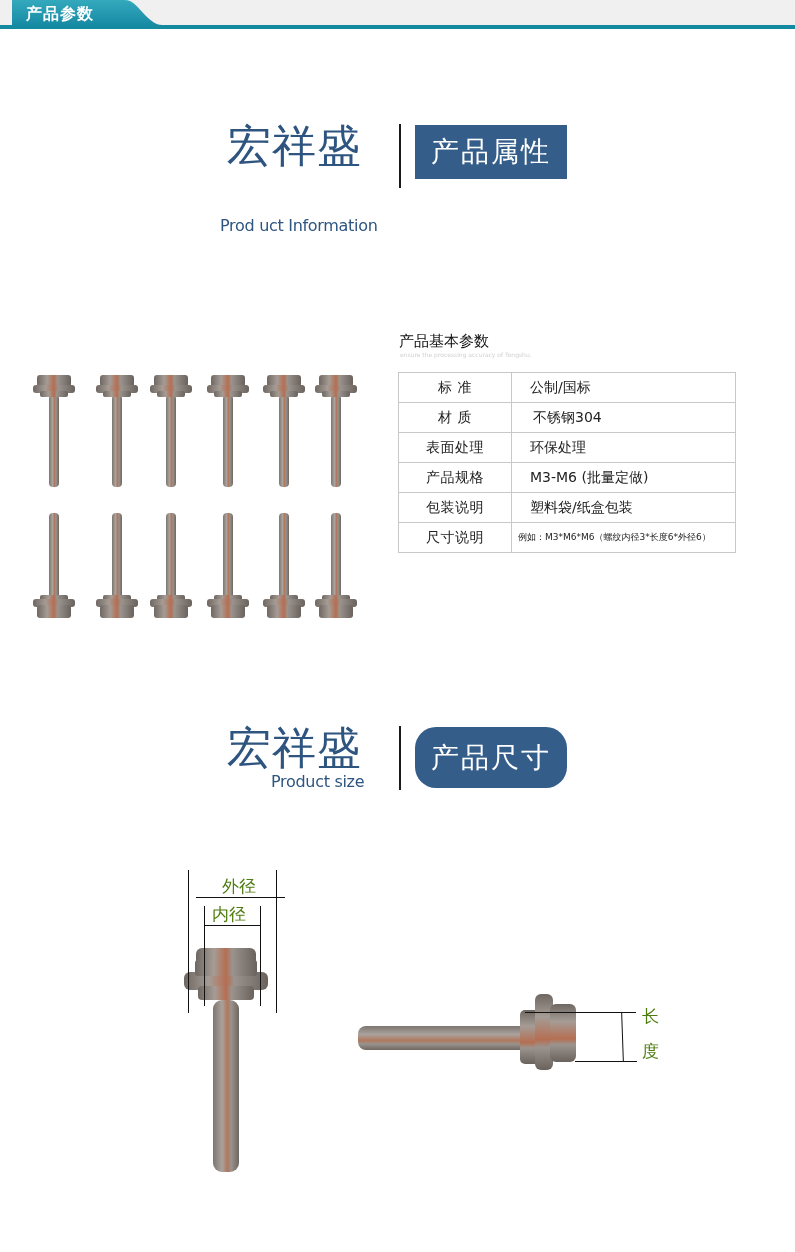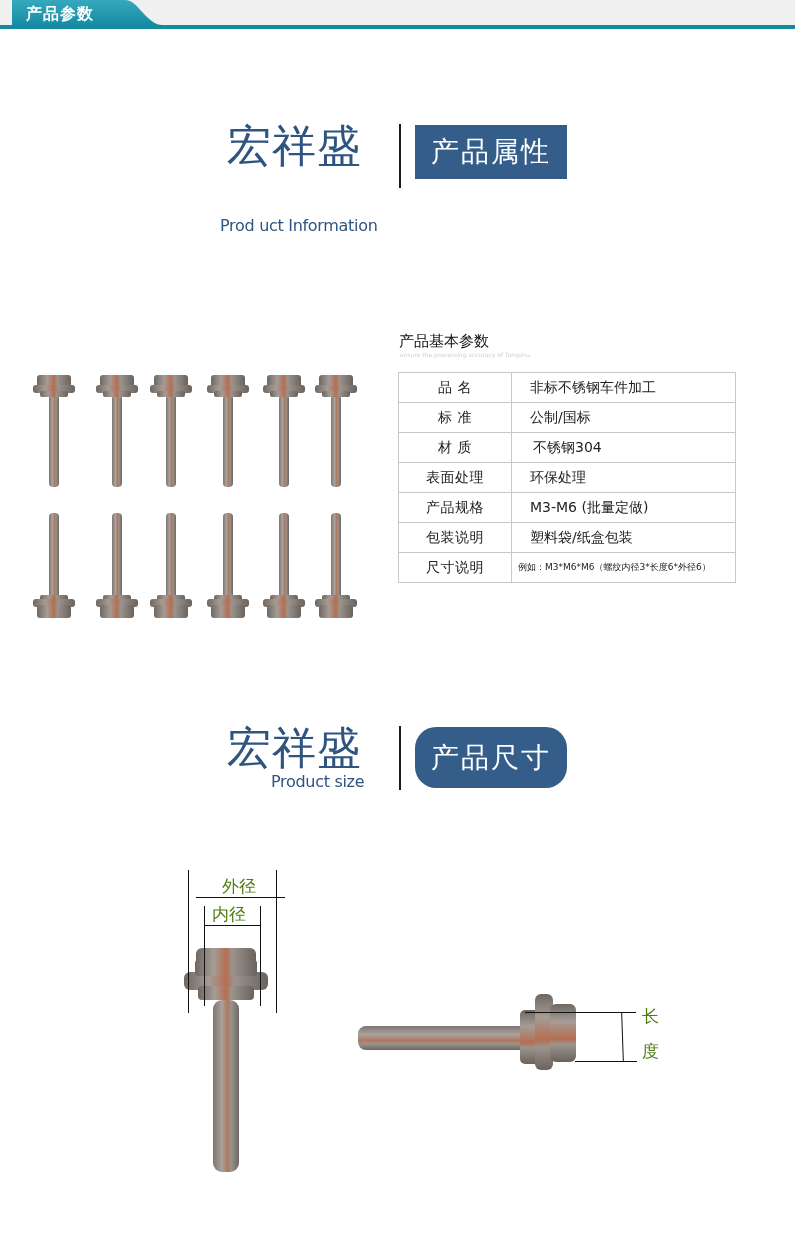--- a/index.html
+++ b/index.html
@@ -106,24 +106,20 @@
       <use href="#pinDown" x="316"></use>
   </svg>
 </div>
 
 <div>
   <div class="params-title">产品基本参数</div>
   <div class="params-sub">ensure the processing accuracy of Tongshu.</div>
   <table class="params">
     <tbody>
     <tr>
-      <td class="k">品 名</td>
-      <td class="v">非标不锈钢车件加工</td>
-    </tr>
-    <tr>
       <td class="k">标 准</td>
       <td class="v">公制/国标</td>
     </tr>
     <tr>
       <td class="k">材 质</td>
       <td class="v" style="padding-left:21px;">不锈钢304</td>
     </tr>
     <tr>
       <td class="k">表面处理</td>
       <td class="v">环保处理</td>

